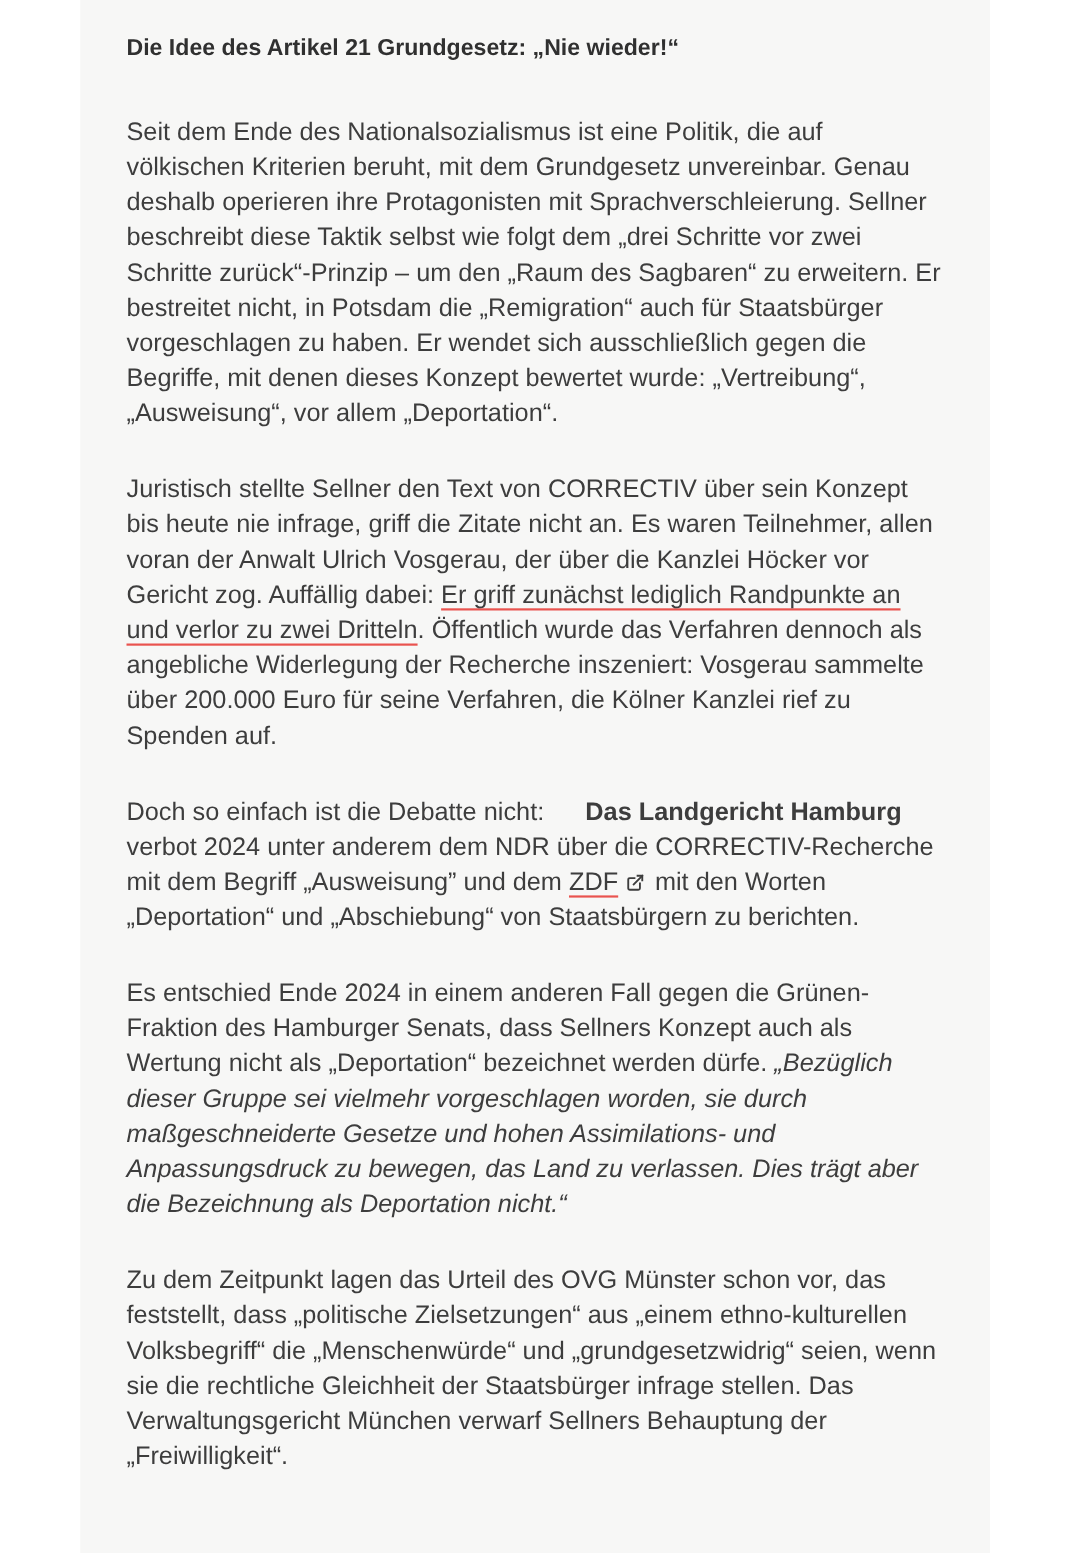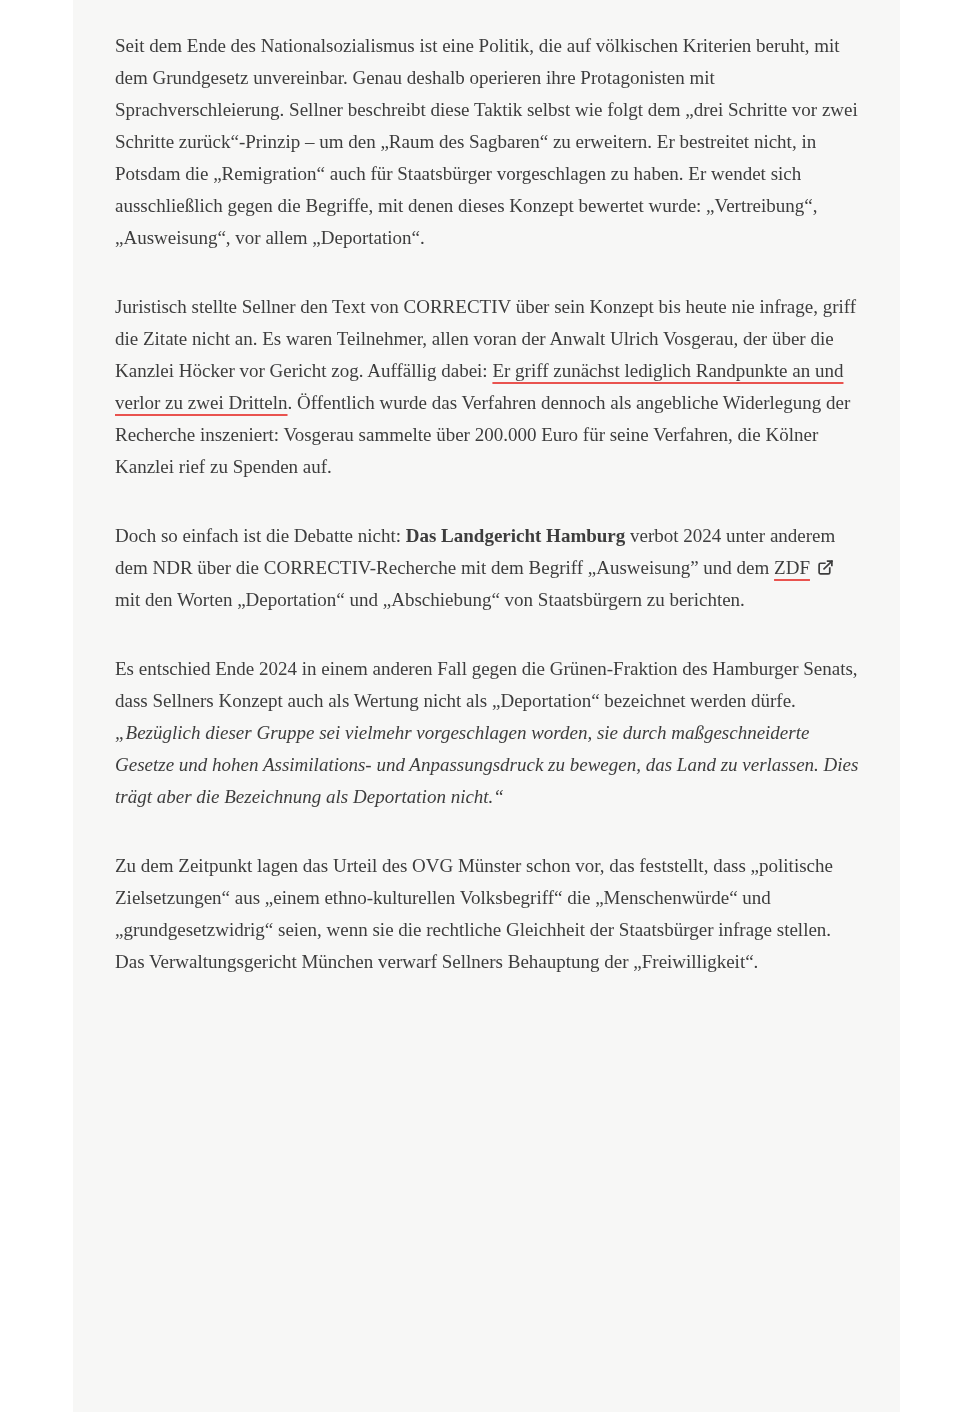--- a/index.html
+++ b/index.html
@@ -35,29 +35,28 @@
   h1.article-title {
     margin: 0 0 45px 0;
     font-size: 21px;
     line-height: 28px;
     font-weight: 700;
     color: var(--title);
     letter-spacing: 0;
   }
   p.para {
     margin: 0 0 37px 0;
-    font-size: 19px;
+    font-size: 23px;
     line-height: 32px;
     color: var(--text);
     font-weight: 400;
-    font-family: Liberation Serif, serif;
   }
   p.para:last-child { margin-bottom: 0; }
   .seg-normal { font-style: normal; font-weight: 400; }
-  .seg-bold { font-weight: 700; }
+  .seg-bold { font-weight: 700; margin-left: 31px; }
   .seg-italic { font-style: italic; margin-top: 12px; }
   a.inline-link {
     color: inherit;
     text-decoration: underline;
     text-decoration-color: var(--accent);
     text-decoration-thickness: 2px;
     text-underline-offset: 5px;
     cursor: pointer;
   }
   .ext-icon {
@@ -66,20 +65,21 @@
     margin: 0 3px 0 7px;
     line-height: 0;
   }
   .ext-icon svg { display: block; }
 </style>
 </head>
 <body>
 
 <div class="page">
   <div class="content-column">
+    <h1 class="article-title">Die Idee des Artikel 21 Grundgesetz: „Nie wieder!“</h1>
     <div>
         <p class="para"><span class="seg-normal">Seit dem Ende des Nationalsozialismus ist eine Politik, die auf völkischen Kriterien beruht, mit dem Grundgesetz unvereinbar. Genau deshalb operieren ihre Protagonisten mit Sprachverschleierung. Sellner beschreibt diese Taktik selbst wie folgt dem „drei Schritte vor zwei Schritte zurück“-Prinzip – um den „Raum des Sagbaren“ zu erweitern. Er bestreitet nicht, in Potsdam die „Remigration“ auch für Staatsbürger vorgeschlagen zu haben. Er wendet sich ausschließlich gegen die Begriffe, mit denen dieses Konzept bewertet wurde: „Vertreibung“, „Ausweisung“, vor allem „Deportation“.</span></p>
         <p class="para"><span class="seg-normal">Juristisch stellte Sellner den Text von CORRECTIV über sein Konzept bis heute nie infrage, griff die Zitate nicht an. Es waren Teilnehmer, allen voran der Anwalt Ulrich Vosgerau, der über die Kanzlei Höcker vor Gericht zog. Auffällig dabei: </span><a class="inline-link" href="#">Er griff zunächst lediglich Randpunkte an und verlor zu zwei Dritteln</a><span class="seg-normal">. Öffentlich wurde das Verfahren dennoch als angebliche Widerlegung der Recherche inszeniert: Vosgerau sammelte über 200.000 Euro für seine Verfahren, die Kölner Kanzlei rief zu Spenden auf.</span></p>
         <p class="para"><span class="seg-normal">Doch so einfach ist die Debatte nicht: </span><span class="seg-bold">Das Landgericht Hamburg</span><span class="seg-normal"> verbot 2024 unter anderem dem NDR über die CORRECTIV-Recherche mit dem Begriff „Ausweisung” und dem </span><a class="inline-link" href="#">ZDF</a><span class="ext-icon"><svg width="17" height="17" viewBox="0 0 24 24" fill="none" stroke="#3d3d3d" stroke-width="2.4" stroke-linecap="square" stroke-linejoin="miter">
               <path d="M18 13v6a2 2 0 0 1-2 2H5a2 2 0 0 1-2-2V8a2 2 0 0 1 2-2h6"></path>
               <polyline points="15 3 21 3 21 9"></polyline>
               <line x1="10" y1="14" x2="21" y2="3"></line>
             </svg></span><span class="seg-normal"> mit den Worten „Deportation“ und „Abschiebung“ von Staatsbürgern zu berichten.</span></p>
         <p class="para"><span class="seg-normal">Es entschied Ende 2024 in einem anderen Fall gegen die Grünen-Fraktion des Hamburger Senats, dass Sellners Konzept auch als Wertung nicht als „Deportation“ bezeichnet werden dürfe. </span><span class="seg-italic">„Bezüglich dieser Gruppe sei vielmehr vorgeschlagen worden, sie durch maßgeschneiderte Gesetze und hohen Assimilations- und Anpassungsdruck zu bewegen, das Land zu verlassen. Dies trägt aber die Bezeichnung als Deportation nicht.“</span></p>
         <p class="para"><span class="seg-normal">Zu dem Zeitpunkt lagen das Urteil des OVG Münster schon vor, das feststellt, dass „politische Zielsetzungen“ aus „einem ethno-kulturellen Volksbegriff“ die „Menschenwürde“ und „grundgesetzwidrig“ seien, wenn sie die rechtliche Gleichheit der Staatsbürger infrage stellen. Das Verwaltungsgericht München verwarf Sellners Behauptung der „Freiwilligkeit“.</span></p>

